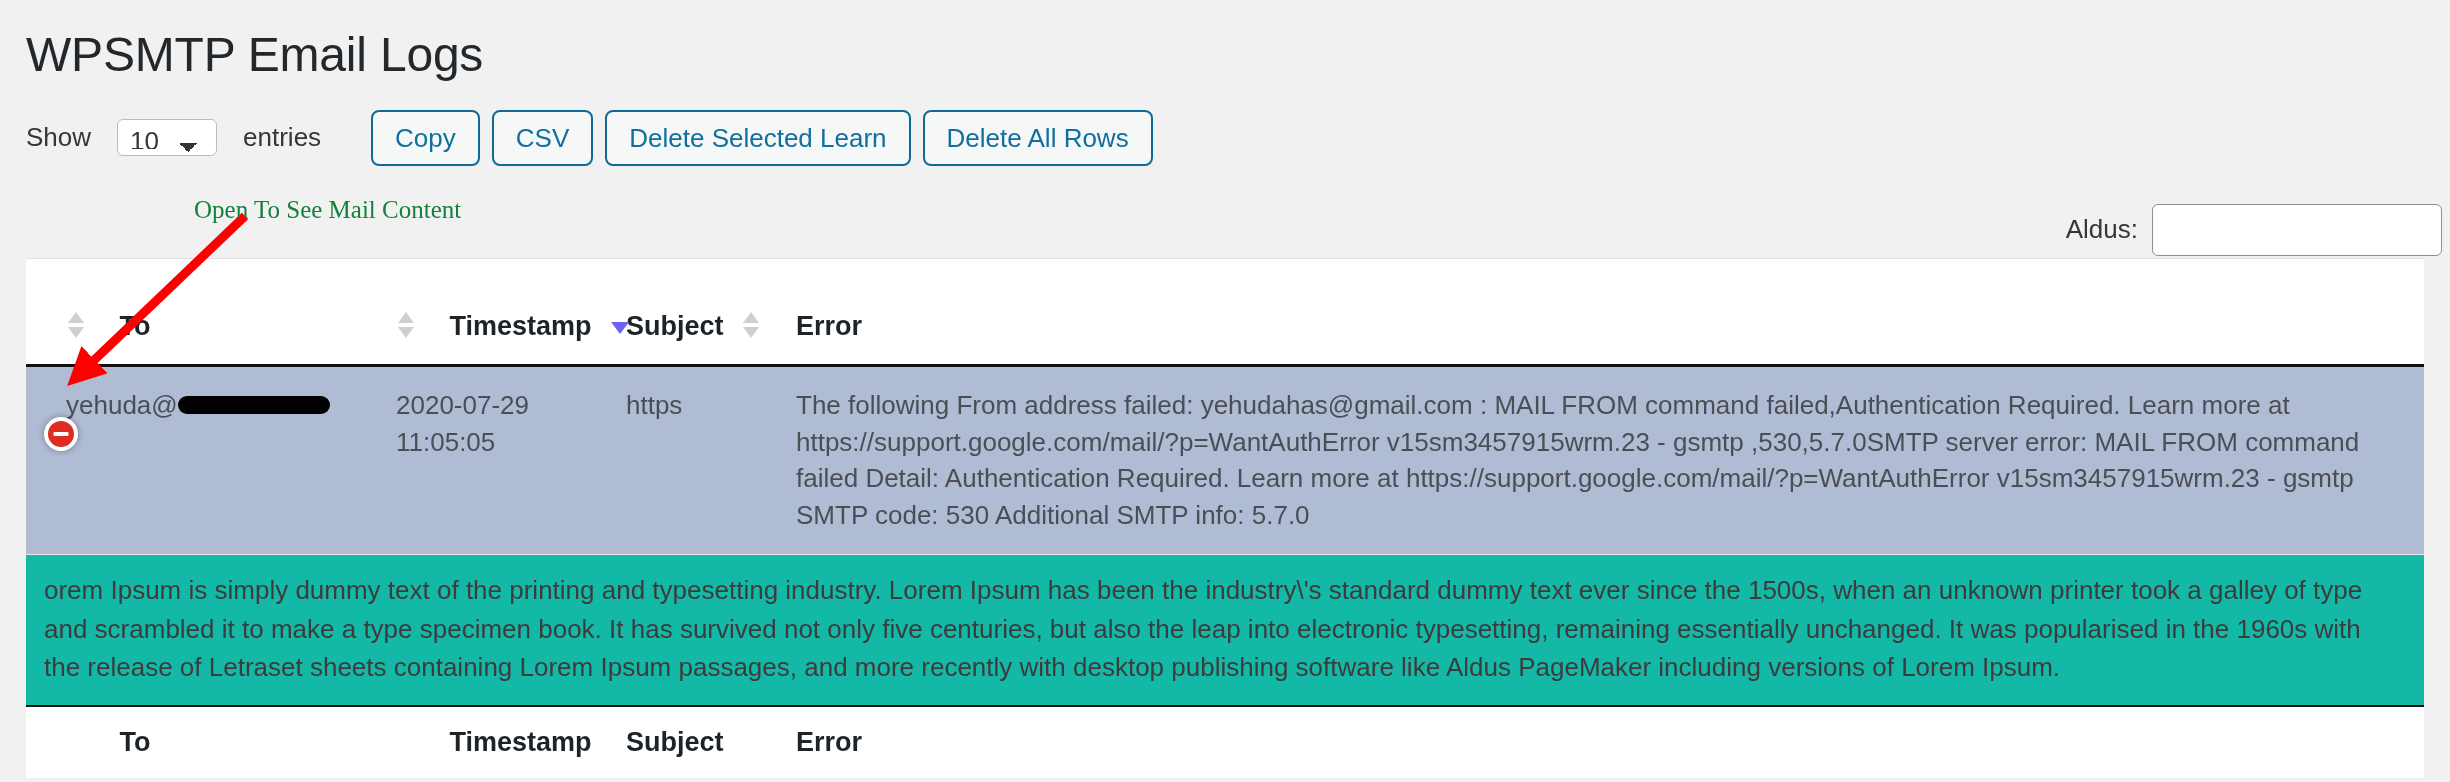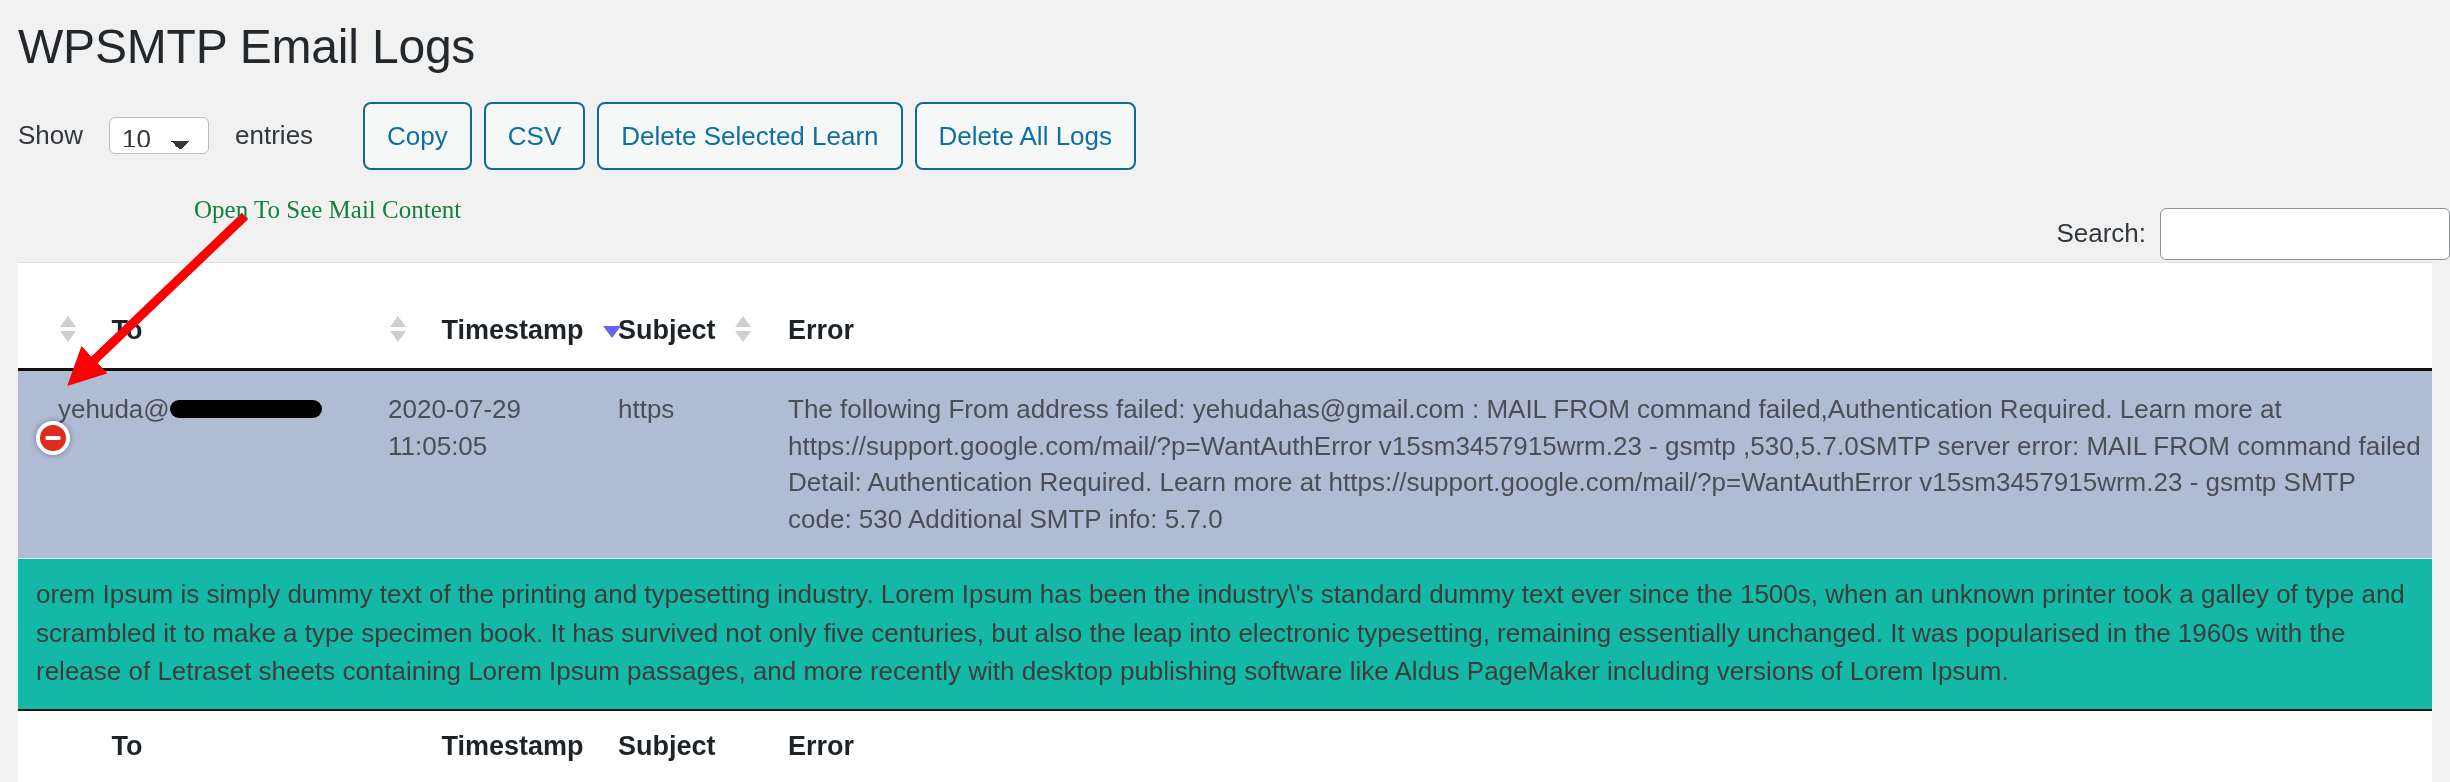--- a/index.html
+++ b/index.html
@@ -13,21 +13,21 @@
     font-family: "Liberation Sans", sans-serif;
     color: #32373c;
     overflow: hidden;
     position: relative;
   }
 
   .page {
     position: relative;
     width: 2450px;
     height: 782px;
-    padding: 0;
+    padding: 8px;
     box-sizing: border-box;
   }
 
   
   .page-title {
     font-size: 48px;
     font-weight: 400;
     color: #23282d;
     margin: 0;
     padding: 18px 0 0 18px;
@@ -76,21 +76,21 @@
     margin-left: 34px;
   }
   .dt-button {
     font-family: "Liberation Sans", sans-serif;
     font-size: 26px;
     color: #0f6f9e;
     background: #f6f7f7;
     border: 2px solid #106a96;
     border-radius: 8px;
     padding: 9px 22px;
-    height: 68px;
+    height: 56px;
     box-sizing: border-box;
     line-height: 34px;
     cursor: pointer;
     white-space: nowrap;
   }
 
   
   .annotation-text {
     position: absolute;
     left: 194px;
@@ -328,37 +328,37 @@
       <option>25</option>
       <option>50</option>
       <option>100</option>
     </select>
     <span class="length-label">entries</span>
 
     <div class="btn-group">
       <button class="dt-button">Copy</button>
       <button class="dt-button">CSV</button>
       <button class="dt-button">Delete Selected Learn</button>
-      <button class="dt-button">Delete All Logs</button>
+      <button class="dt-button">Delete All Rows</button>
     </div>
   </div>
 
   <div class="annotation-text">Open To See Mail Content</div>
   <svg class="arrow-svg" width="230" height="190" viewBox="0 0 230 190">
     <defs>
       <marker id="arrowhead" markerWidth="4.2" markerHeight="4.2" refX="1.0" refY="2.1" orient="auto">
         <polygon points="0,0 4.2,2.1 0,4.2" fill="#ff0000"></polygon>
       </marker>
     </defs>
     <line x1="205" y1="8" x2="48" y2="158" stroke="#ff0000" stroke-width="9" marker-end="url(#arrowhead)"></line>
   </svg>
 
   <div class="search-row">
     <div class="search-wrap">
-      <span class="search-label">Search:</span>
+      <span class="search-label">Aldus:</span>
       <input class="search-input" type="text" placeholder="" style="">
     </div>
   </div>
 
   <div class="table-wrap">
     <table class="datatable">
       <colgroup>
         <col class="col-ctrl">
         <col class="col-to">
         <col class="col-ts">

